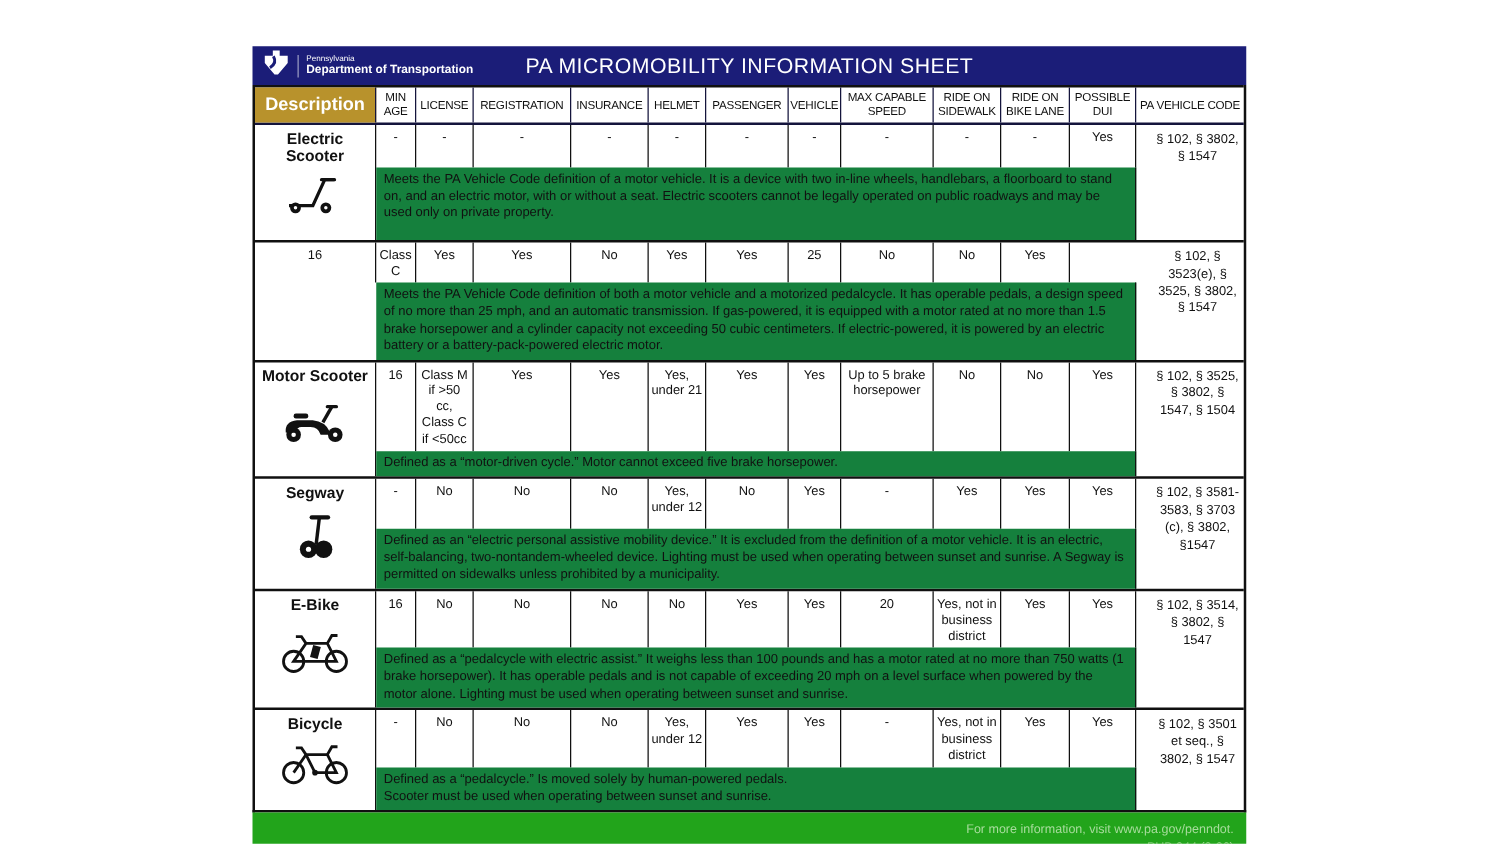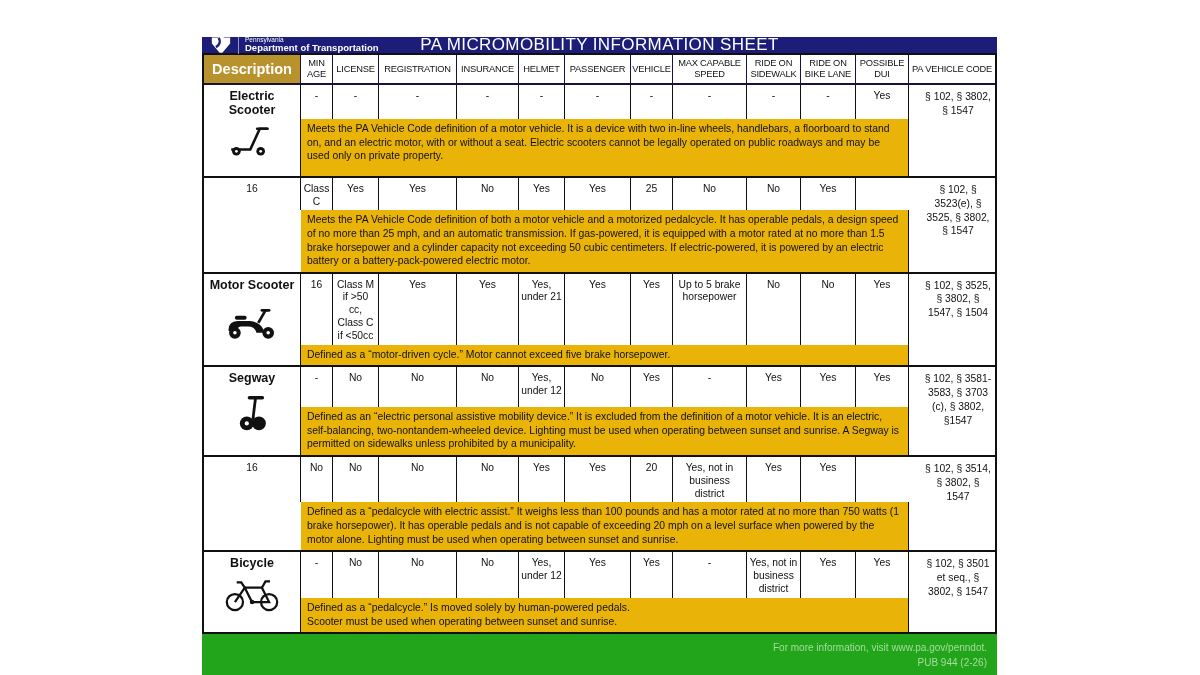--- a/index.html
+++ b/index.html
@@ -2,21 +2,21 @@
 <html><head>
 <meta charset="utf-8">
 <style>
   * { box-sizing: border-box; margin: 0; padding: 0; }
   html, body { width: 1200px; height: 675px; background: #ffffff; overflow: hidden; }
   body { font-family: "Liberation Sans", sans-serif; position: relative; color: #111; }
 
   .sheet { position: absolute; left: 202px; top: 37px; width: 795px; }
 
   
-  .banner { background: #1b1d78; height: 16px; position: relative; display: flex; align-items: center; }
+  .banner { background: #1b1d78; height: 31px; position: relative; display: flex; align-items: center; }
   .logo-block { display: flex; align-items: center; gap: 6px; padding-left: 8px; position: relative; z-index: 2; }
   .logo-divider { width: 1px; height: 18px; background: rgba(255,255,255,.55); }
   .agency { color: #fff; line-height: 1.1; }
   .agency .a1 { font-size: 6.5px; display: block; }
   .agency .a2 { font-size: 9.5px; font-weight: bold; display: block; }
   .banner-title { position: absolute; left: 0; right: 0; text-align: center; color: #fff;
                   font-size: 17px; font-weight: normal; letter-spacing: .4px; }
 
   
   .tbl { border: 2px solid #101010; border-top: none; background: #fff;
@@ -35,21 +35,21 @@
   .vrow:not(:last-child) { border-bottom: 2px solid #101010; }
   .r0 { --vmin: 34px; } .r1 { --vmin: 32px; } .r2 { --vmin: 58px; }
   .r3 { --vmin: 40px; } .r4 { --vmin: 42px; } .r5 { --vmin: 46px; }
 
   .cell { border-right: 1px solid #101010; }
   .desc-cell { grid-column: 1; grid-row: 1 / 3; display: flex; flex-direction: column;
                align-items: center; padding: 4px 2px 14px; gap: 4px; border-right: 1.5px solid #101010; }
   .v-name { font-weight: bold; font-size: 12.5px; text-align: center; line-height: 1.15; }
   .v-icon { margin-top: auto; margin-bottom: auto; }
   .val { grid-row: 1; text-align: center; font-size: 10.3px; line-height: 1.25; padding: 5px 2px 2px; }
-  .def { grid-column: 2 / 13; grid-row: 2; background: #eab308; font-size: 10.4px;
+  .def { grid-column: 2 / 13; grid-row: 2; background: #15803d; font-size: 10.4px;
          line-height: 1.3; padding: 3px 6px 4px; white-space: pre-line; }
   .code { grid-column: 13; grid-row: 1 / 3; border-right: none; text-align: center;
           font-size: 10.3px; line-height: 1.35; padding: 5px 3px 2px; margin-left: 12px; }
 
   
   .footer { background: #22a41b; min-height: 40px; text-align: right;
             padding: 7px 10px 6px; color: #a7dc9c; font-size: 10px; line-height: 1.45; }
 
   svg .stk { stroke: #111; fill: none; }
 </style>
@@ -191,20 +191,32 @@
       <div class="cell val">Yes</div>
       <div class="cell val">-</div>
       <div class="cell val">Yes</div>
       <div class="cell val">Yes</div>
       <div class="cell val">Yes</div>
       <div class="cell code">§ 102, § 3581-3583, § 3703 (c), § 3802, §1547</div>
       <div class="cell def">Defined as an “electric personal assistive mobility device.” It is excluded from the definition of a motor vehicle. It is an electric, self-balancing, two-nontandem-wheeled device. Lighting must be used when operating between sunset and sunrise. A Segway is permitted on sidewalks unless prohibited by a municipality.</div>
     </section>
 
     <section class="vrow r4">
+      <div class="cell desc-cell">
+        <div class="v-name">E-Bike</div>
+        <div class="v-icon">
+          <svg width="58" height="36" viewBox="0 0 64 40">
+            <circle class="stk" cx="13" cy="29" r="9" stroke-width="2.5"></circle>
+            <circle class="stk" cx="51" cy="29" r="9" stroke-width="2.5"></circle>
+            <path class="stk" d="M13 29 L24 13 L43 13 L51 29 L32 29 Z" stroke-width="2.5"></path>
+            <path class="stk" d="M24 13 L20 7 L15 7 M43 13 L47 6 L52 6" stroke-width="2.5"></path>
+            <rect x="29" y="15" width="7" height="11" fill="#111" transform="rotate(15 32 20)"></rect>
+          </svg>
+        </div>
+      </div>
       <div class="cell val">16</div>
       <div class="cell val">No</div>
       <div class="cell val">No</div>
       <div class="cell val">No</div>
       <div class="cell val">No</div>
       <div class="cell val">Yes</div>
       <div class="cell val">Yes</div>
       <div class="cell val">20</div>
       <div class="cell val">Yes, not in business district</div>
       <div class="cell val">Yes</div>

